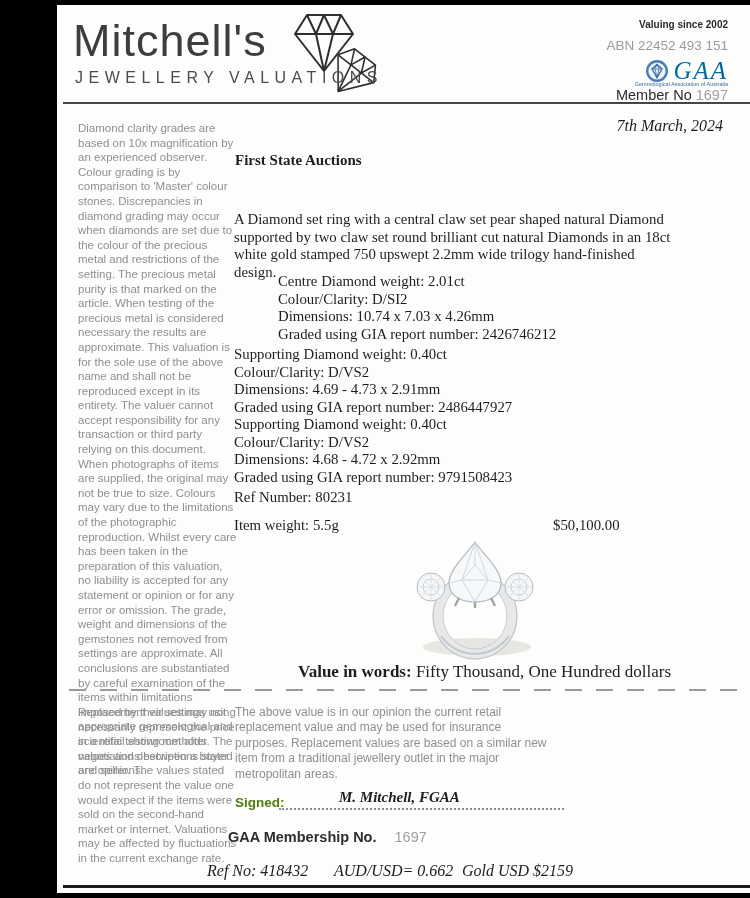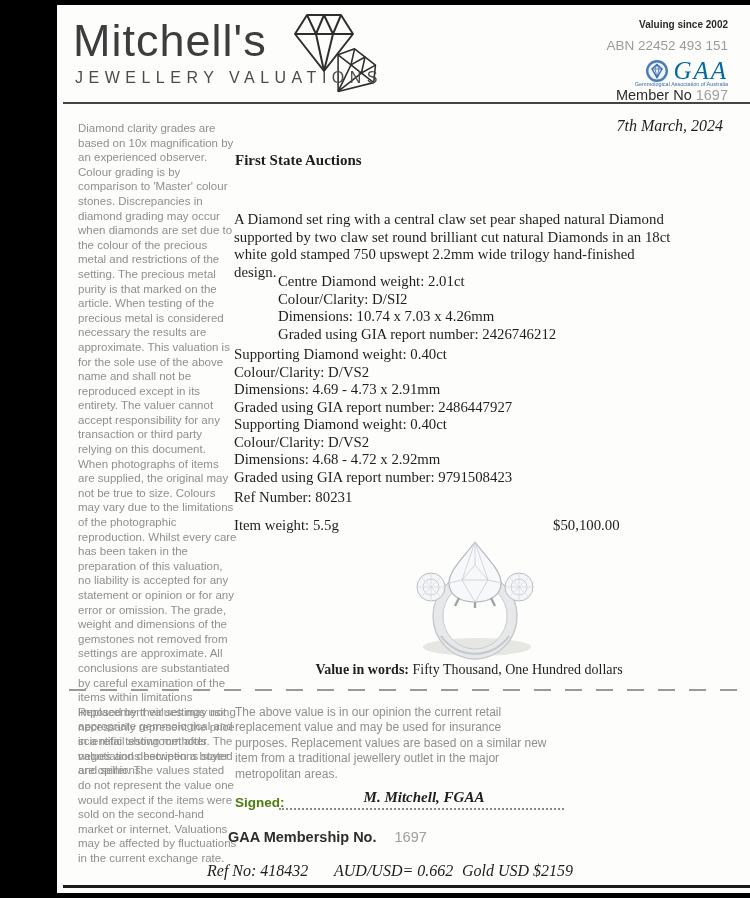--- a/index.html
+++ b/index.html
@@ -32,31 +32,31 @@
   
   .serif{font-family:"Liberation Serif", serif;color:#1e1e1e;}
   .date{top:112px;right:42px;font-size:16px;font-style:italic;}
   .client{left:178px;top:147px;font-size:15px;font-weight:bold;}
   .descr{left:177px;top:206px;width:438px;font-size:14.8px;line-height:17.6px;}
   .dblock{left:177px;width:438px;font-size:14.8px;line-height:17.6px;}
   .dblock-0{top:268px;margin-left:44px;} .dblock-1{top:341px;} .dblock-2{top:411px;}
   .refnum{left:177px;top:484px;font-size:14.8px;}
   .itemweight{left:177px;top:512px;font-size:14.8px;}
   .price{left:496px;top:512px;font-size:14.8px;}
-  .value-words{left:192px;top:657px;width:440px;text-align:center;font-size:14px;}
+  .value-words{left:174px;top:657px;width:440px;text-align:right;font-size:17px;}
   .value-words b{font-weight:bold;}
 
   .dashed-rule{left:12px;right:12px;top:684px;height:2px;
      background:repeating-linear-gradient(90deg,#9a9a9a 0 17px,transparent 17px 31px);}
 
   
   .note{left:178px;top:700px;width:320px;font-size:12px;line-height:15.4px;color:#8f8f8f;}
   .signed-label{left:178px;top:790px;font-size:13.5px;color:#4d7c0f;font-weight:bold;}
   .signed-dots{left:222px;top:790px;width:285px;height:13px;border-bottom:2px dotted #8a8a8a;}
-  .signature{left:282px;top:784px;width:170px;text-align:center;font-size:15px;
+  .signature{left:282px;top:784px;width:170px;font-size:15px;
              font-style:italic;font-weight:bold;}
   .membership{left:171px;top:824px;font-size:14.5px;font-weight:bold;color:#2d2d2d;}
   .membership .muted{font-weight:normal;color:#9e9e9e;margin-left:14px;}
   .footer-ref{left:150px;top:857px;font-size:16px;font-style:italic;}
   .footer-aud{left:277px;top:857px;font-size:16px;font-style:italic;}
   .footer-gold{left:405px;top:857px;font-size:16px;font-style:italic;}
   .bottom-rule{left:6px;right:6px;top:880px;height:3px;background:#1c1c1c;}
 
   .ring{left:332px;top:527px;}
 </style>

